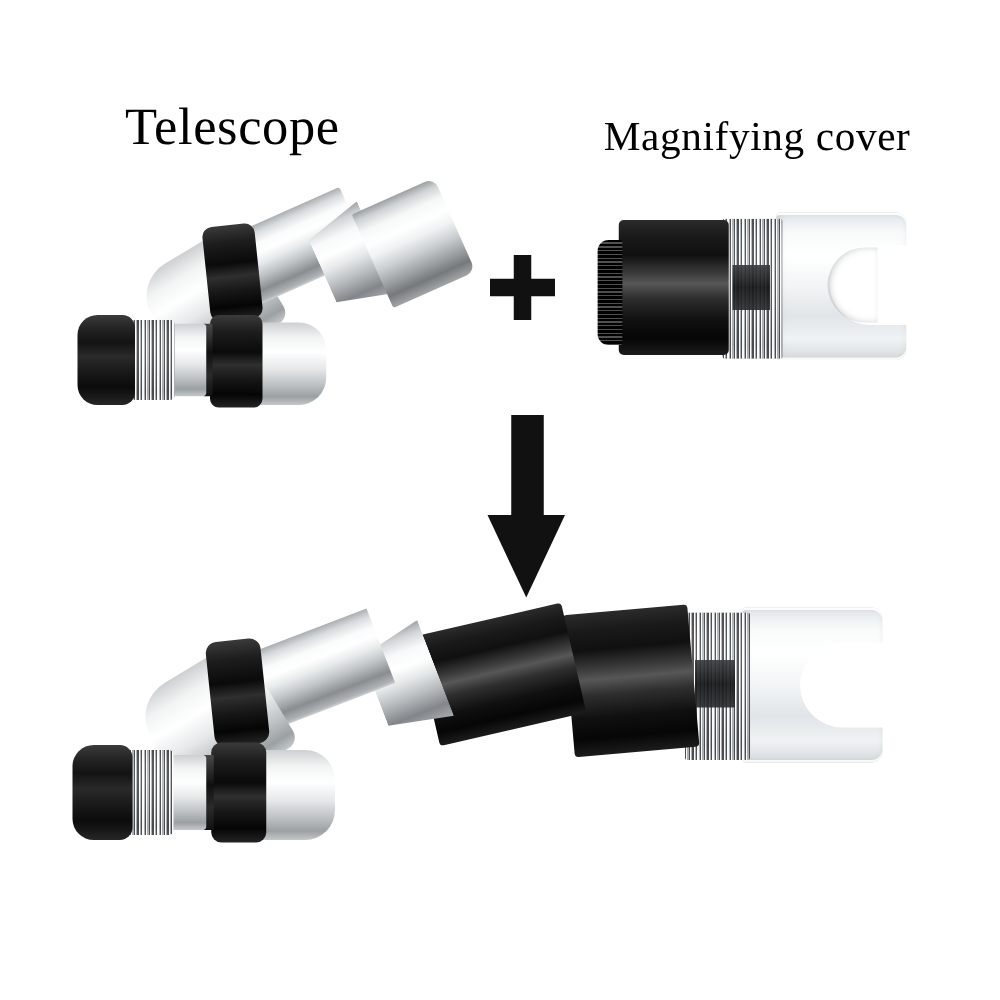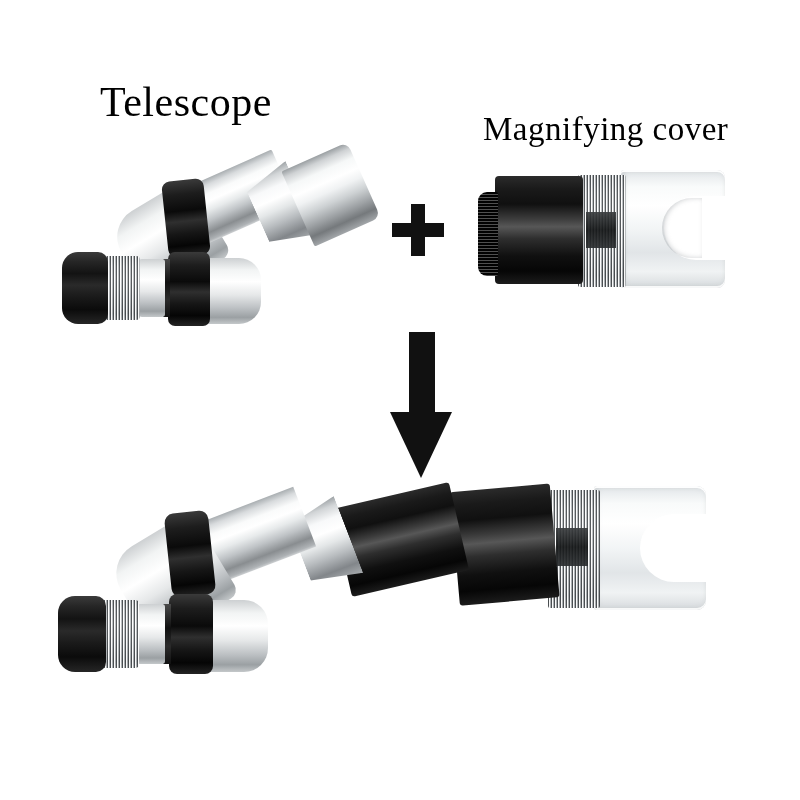--- a/index.html
+++ b/index.html
@@ -30,21 +30,20 @@
   }
   #label-telescope {
     left: 100px;
     top: 78px;
     font-size: 42px;
   }
   #label-cover {
     left: 483px;
     top: 92px;
     font-size: 33px;
-    margin-top: 19px;
   }
 
   
   #plus-sign {
     position: absolute;
     left: 392px;
     top: 204px;
     width: 52px;
     height: 52px;
   }

